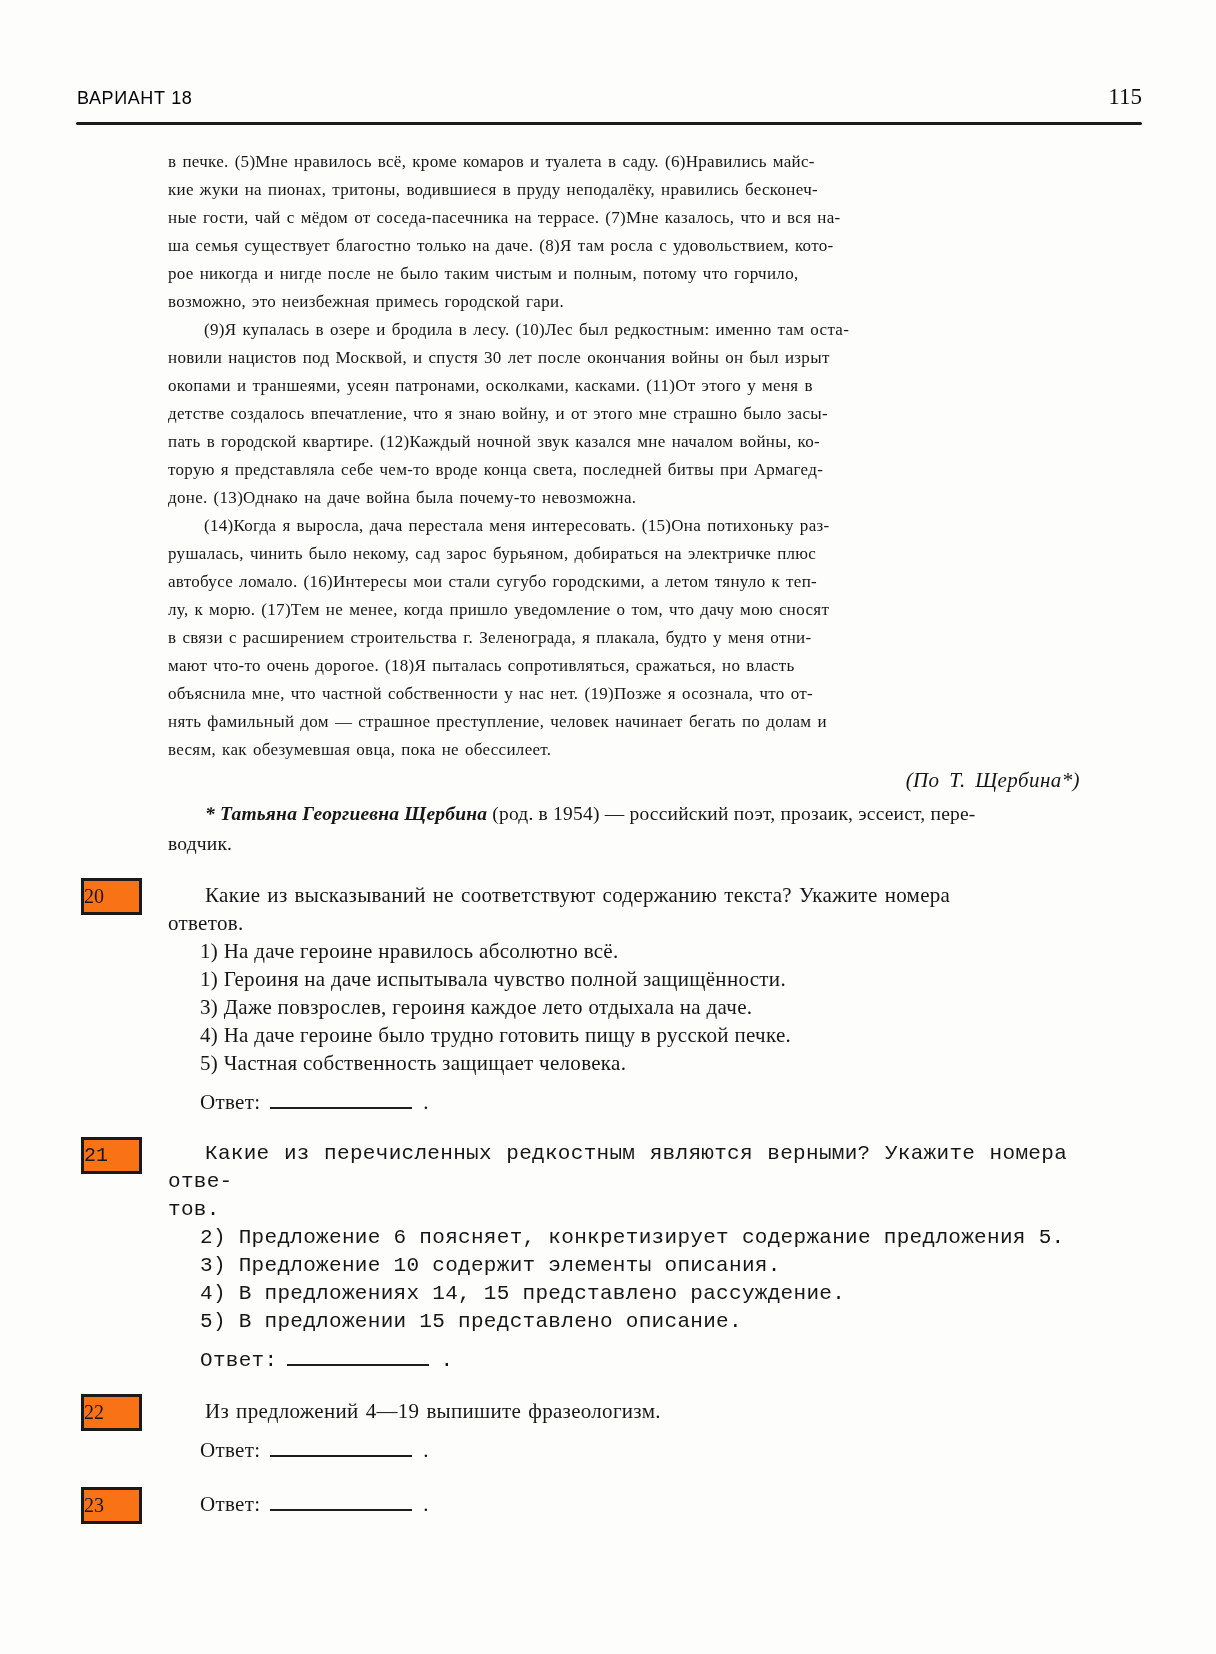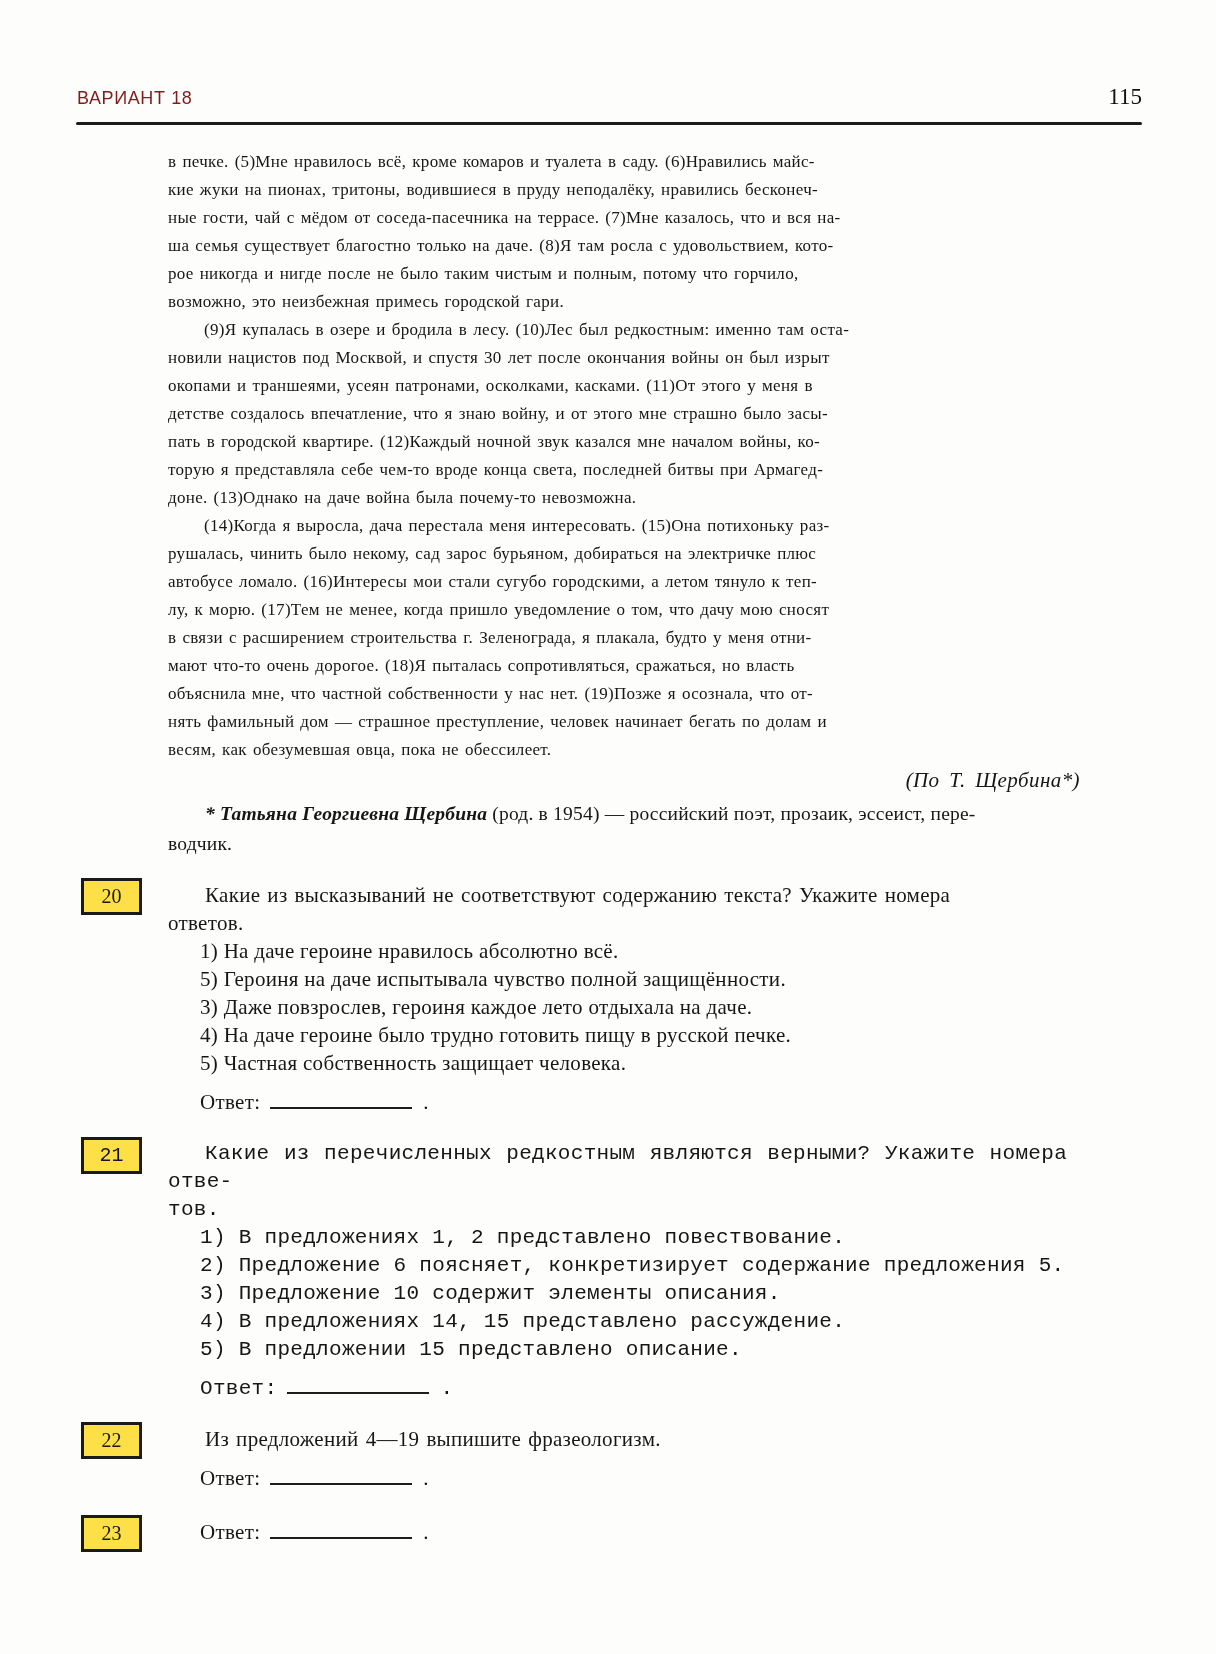--- a/index.html
+++ b/index.html
@@ -13,21 +13,21 @@
     overflow:hidden;
     box-sizing:border-box;
   }
   
   .header-row {
     position:absolute; left:77px; right:74px; top:84px;
     display:flex; justify-content:space-between; align-items:baseline;
   }
   .variant-label {
     font-family:"Liberation Sans", "DejaVu Sans", sans-serif;
-    font-size:18px; letter-spacing:0.6px; color:#7f1d1d;
+    font-size:18px; letter-spacing:0.6px; color:#000000;
   }
   .page-number { font-size:23px; color:#111; }
   .header-rule {
     position:absolute; left:76px; right:74px; top:122px;
     height:3px; background:#1c1c1c; border-radius:2px;
   }
   
   .content {
     position:absolute; left:168px; top:148px; width:912px;
   }
@@ -56,22 +56,22 @@
   
   .question { position:relative; }
   .q20 { margin-top:22px; }
   .q21 { margin-top:24px;font-family:Liberation Mono, monospace; }
   .q22 { margin-top:22px; }
   .q23 { margin-top:26px; }
   .qbox {
     position:absolute; left:-87px; top:-3px;
     width:55px; height:31px;
     border:3px solid #1a1a1a;
-    display:flex; align-items:center; justify-content:center;
-    font-size:20px; background:#fde047;
+    display:flex; align-items:center; justify-content:flex-start;
+    font-size:20px; background:#f97316;
   }
   .prompt {
     margin:0;
     font-size:21px; line-height:28px;
     letter-spacing:0.3px; word-spacing:1.5px;
     white-space:pre-line;
     text-indent:37px;
   }
   .options { margin-left:32px; }
   .option { font-size:21px; line-height:28px; letter-spacing:0.3px; }
@@ -128,38 +128,37 @@
     </section>
 
     <section class="question q20">
       <div class="qbox">
         <span>20</span>
       </div>
       <p class="prompt">Какие из высказываний не соответствуют содержанию текста? Укажите номера
 ответов.</p>
       <div class="options">
         <div class="option">1) На даче героине нравилось абсолютно всё.</div>
-        <div class="option">5) Героиня на даче испытывала чувство полной защищённости.</div>
+        <div class="option">1) Героиня на даче испытывала чувство полной защищённости.</div>
         <div class="option">3) Даже повзрослев, героиня каждое лето отдыхала на даче.</div>
         <div class="option">4) На даче героине было трудно готовить пищу в русской печке.</div>
         <div class="option">5) Частная собственность защищает человека.</div>
       </div>
       <div class="answer-row">
         <span>Ответ:</span><span class="answer-line"></span><span>.</span>
       </div>
     </section>
 
     <section class="question q21">
       <div class="qbox">
         <span>21</span>
       </div>
       <p class="prompt">Какие из перечисленных редкостным являются верными? Укажите номера отве-
 тов.</p>
       <div class="options">
-        <div class="option">1) В предложениях 1, 2 представлено повествование.</div>
         <div class="option">2) Предложение 6 поясняет, конкретизирует содержание предложения 5.</div>
         <div class="option">3) Предложение 10 содержит элементы описания.</div>
         <div class="option">4) В предложениях 14, 15 представлено рассуждение.</div>
         <div class="option">5) В предложении 15 представлено описание.</div>
       </div>
       <div class="answer-row">
         <span>Ответ:</span><span class="answer-line"></span><span>.</span>
       </div>
     </section>
 

